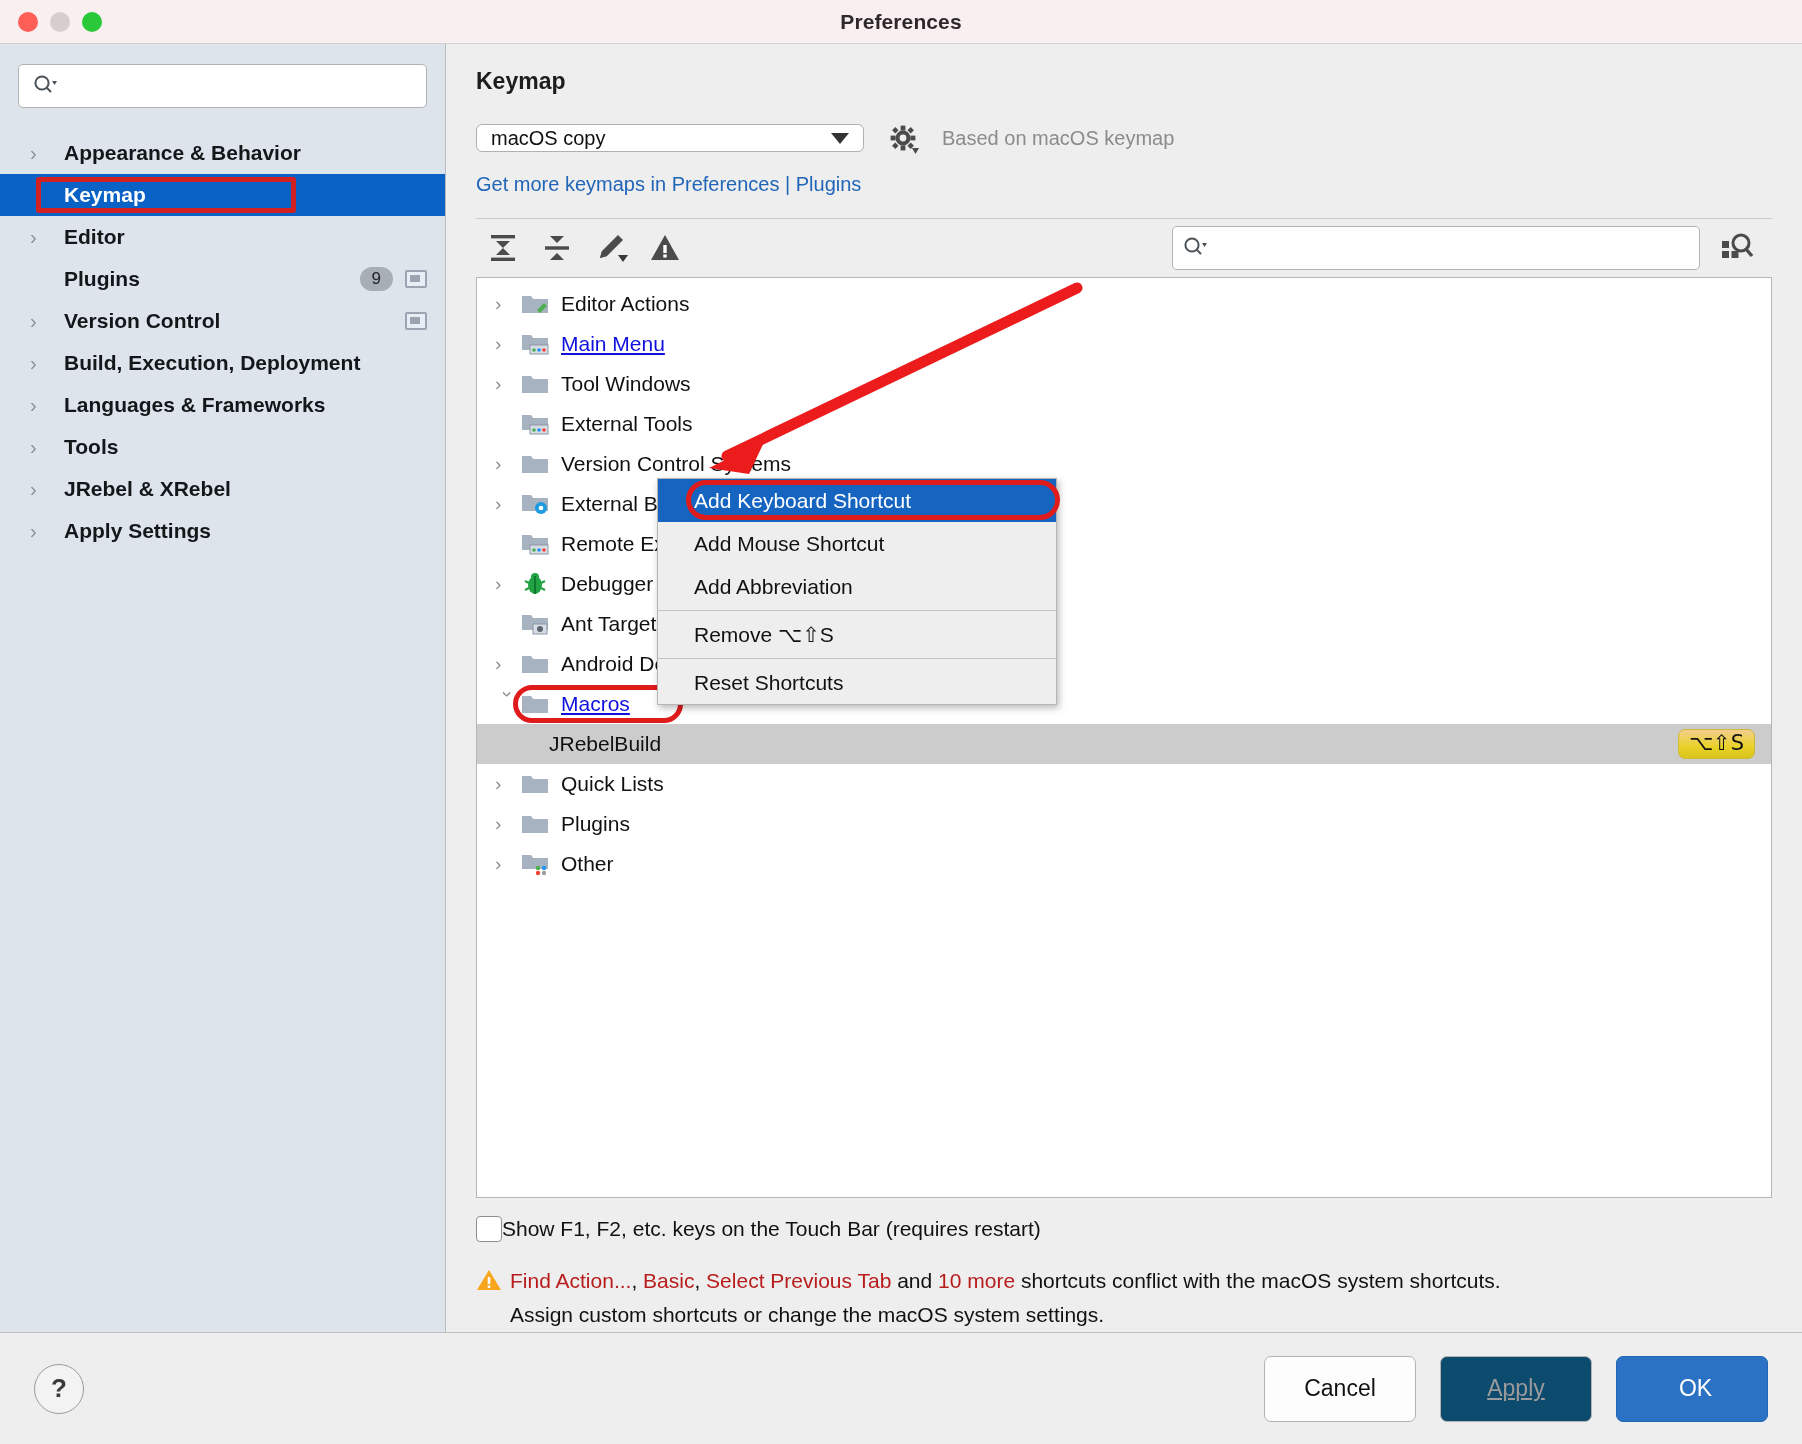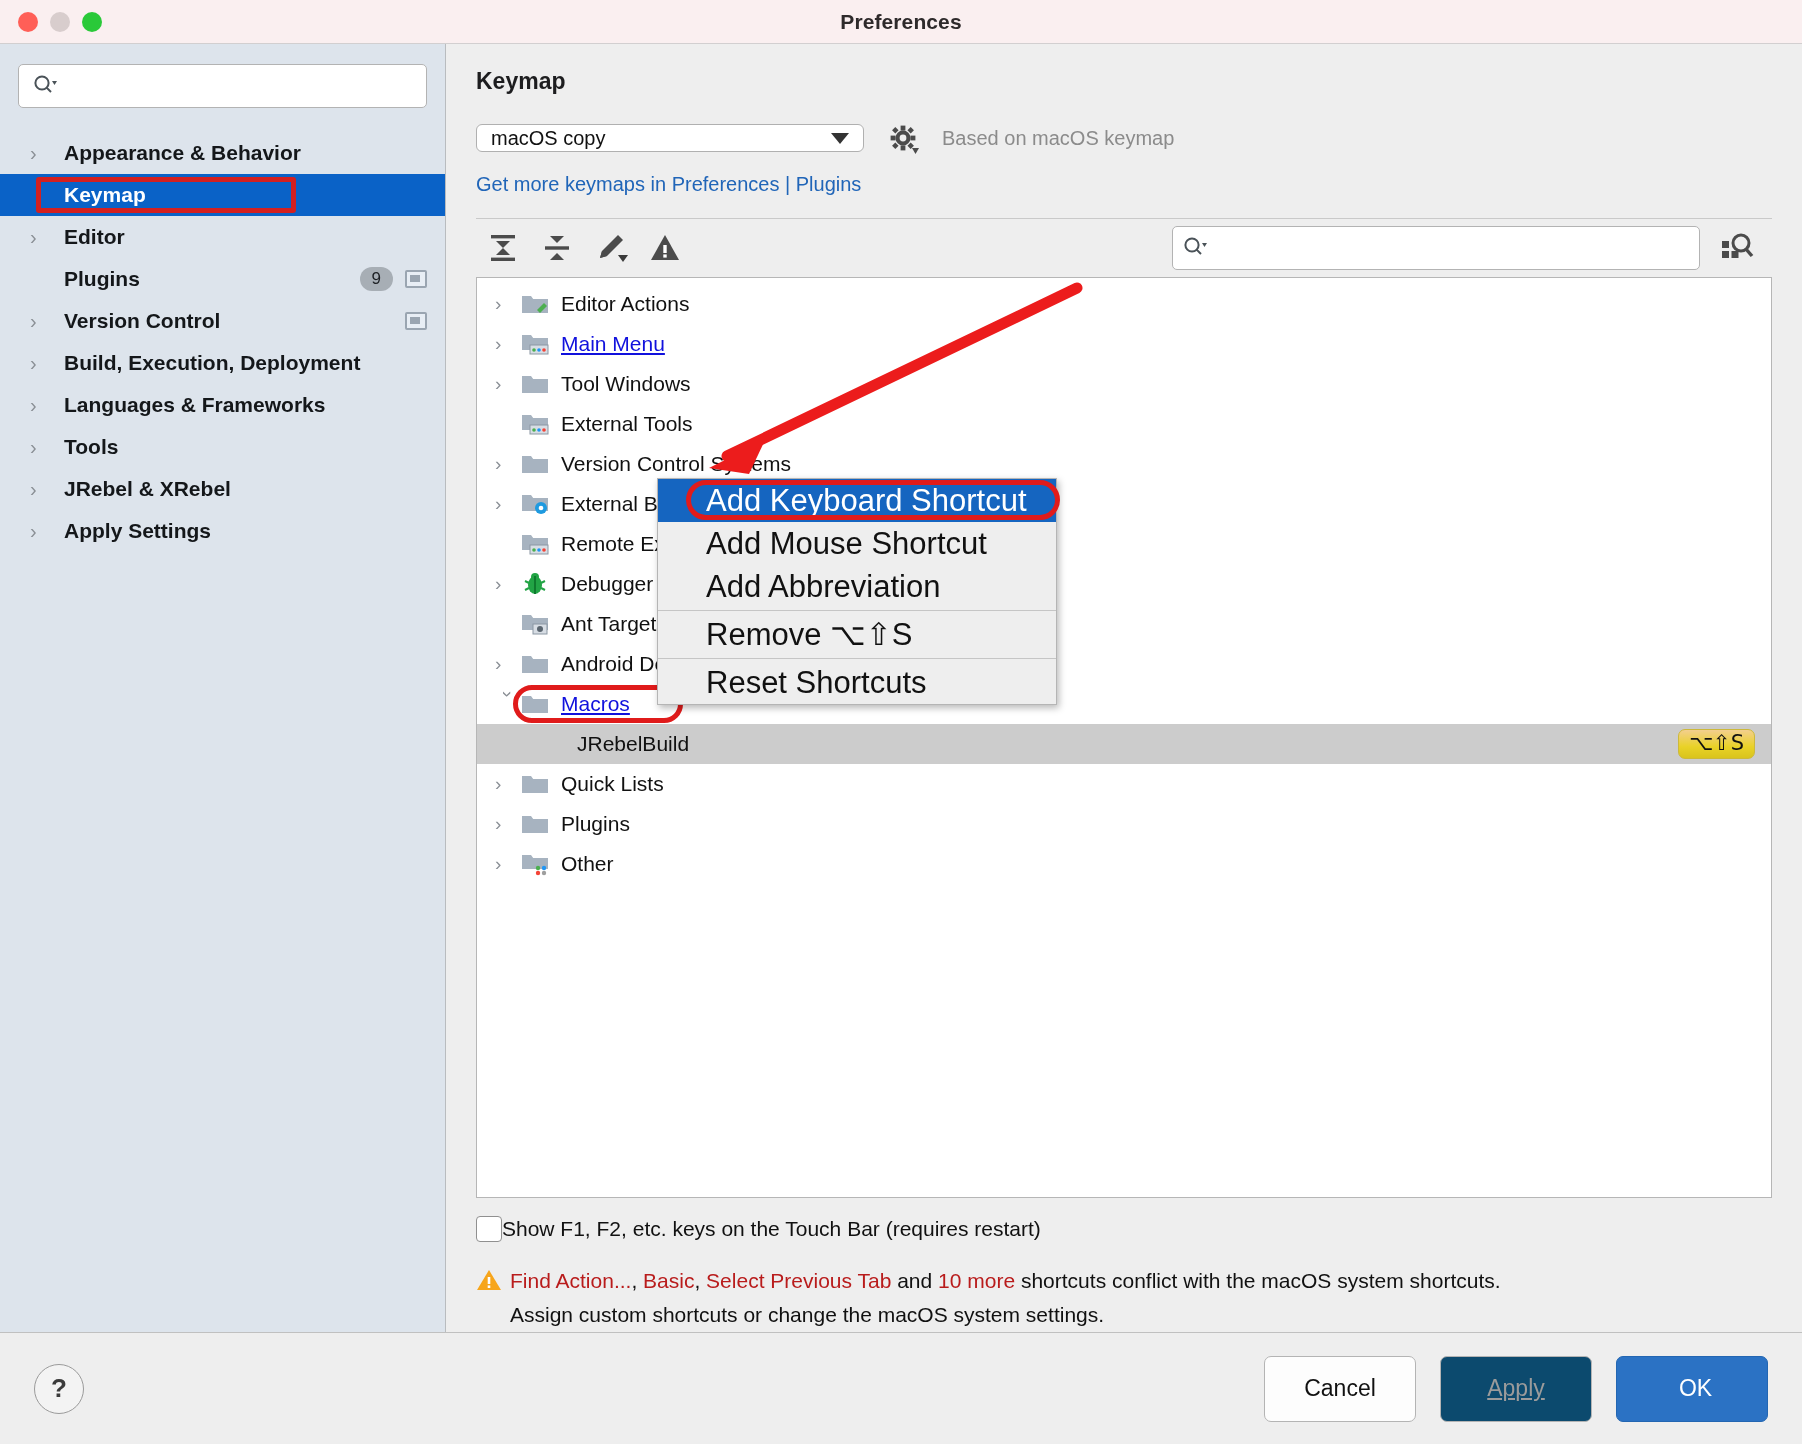--- a/index.html
+++ b/index.html
@@ -156,21 +156,21 @@
     position: relative; white-space: nowrap;
   }
   .tree-row.selected { background: #cccccc; }
   .tree-row .tchev {
     width: 26px; min-width: 26px; color: #8b9096; font-size: 19px;
     display: flex; align-items: center;
   }
   .tree-row .tchev.none { visibility: hidden; }
   .tree-row .ticon { width: 30px; min-width: 30px; margin-right: 10px; display:flex; align-items:center;}
   .tree-row .tlabel.blue { color: #1111dd; text-decoration: underline; }
-  .tree-row.child { padding-left: 100px; }
+  .tree-row.child { padding-left: 72px; }
   .kbd-badge {
     margin-left: auto; margin-right: 16px;
     background: linear-gradient(180deg,#f3cf8e 0%, #e9d227 60%, #d9c41c 100%);
     border: 1px solid #cdb93a; border-radius: 7px;
     font-size: 21px; color: #111; padding: 1px 10px 3px 10px;
     font-family: "DejaVu Sans", sans-serif;
   }
   .redoval-macros {
     position: absolute; border: 5px solid #e01b1b; border-radius: 26px;
     pointer-events: none;
@@ -181,21 +181,21 @@
     position: absolute;
     background: #eeeeee;
     border: 1px solid #b5b5b5;
     box-shadow: 2px 3px 7px rgba(0,0,0,.28);
     width: 400px;
     z-index: 40;
     padding: 0;
   }
   .ctx-item {
     height: 43px; display: flex; align-items: center;
-    padding-left: 48px; font-size: 31px; color: #111;
+    padding-left: 36px; font-size: 21px; color: #111;
   }
   .ctx-item.highlight { background: #1565c0; color: #ffffff; }
   .ctx-sep { height: 1px; background: #c5c5c5; margin: 2px 0; }
   .redoval-ctx {
     position: absolute; border: 5px solid #e01b1b; border-radius: 26px;
     pointer-events: none; z-index: 50;
   }
 
   
   .arrow-svg { position: absolute; left: 0; top: 0; pointer-events: none; z-index: 45; }

